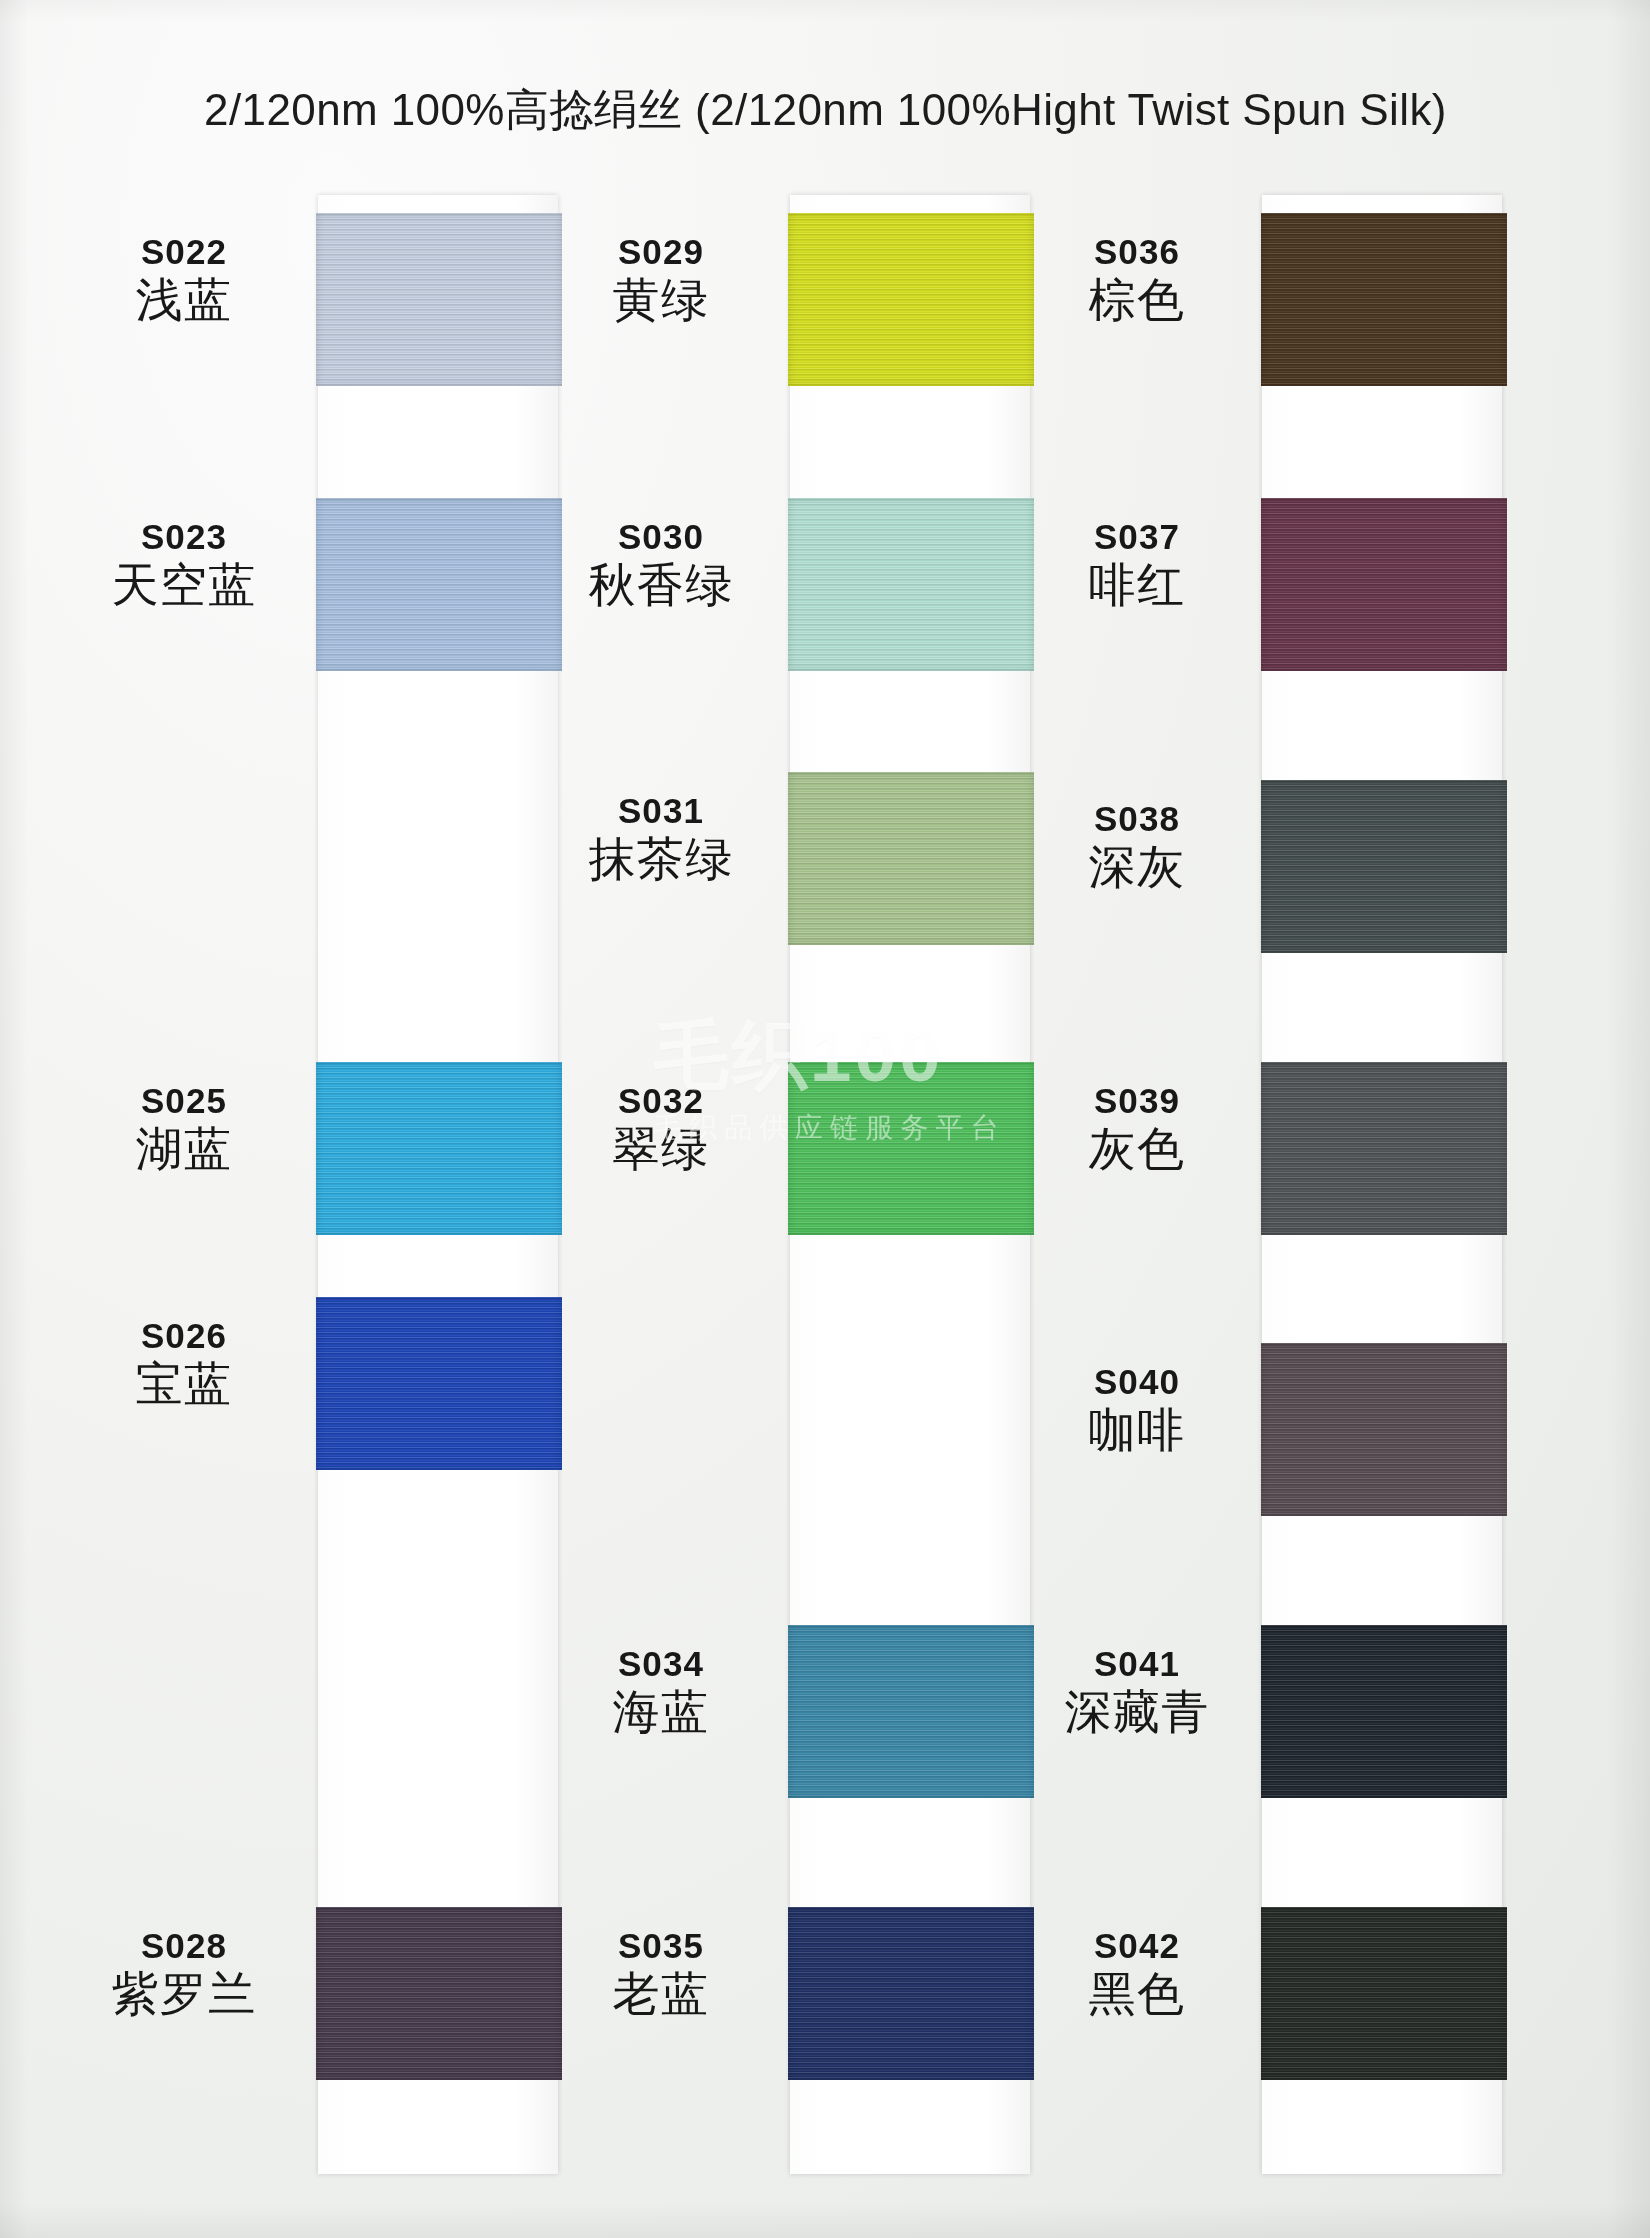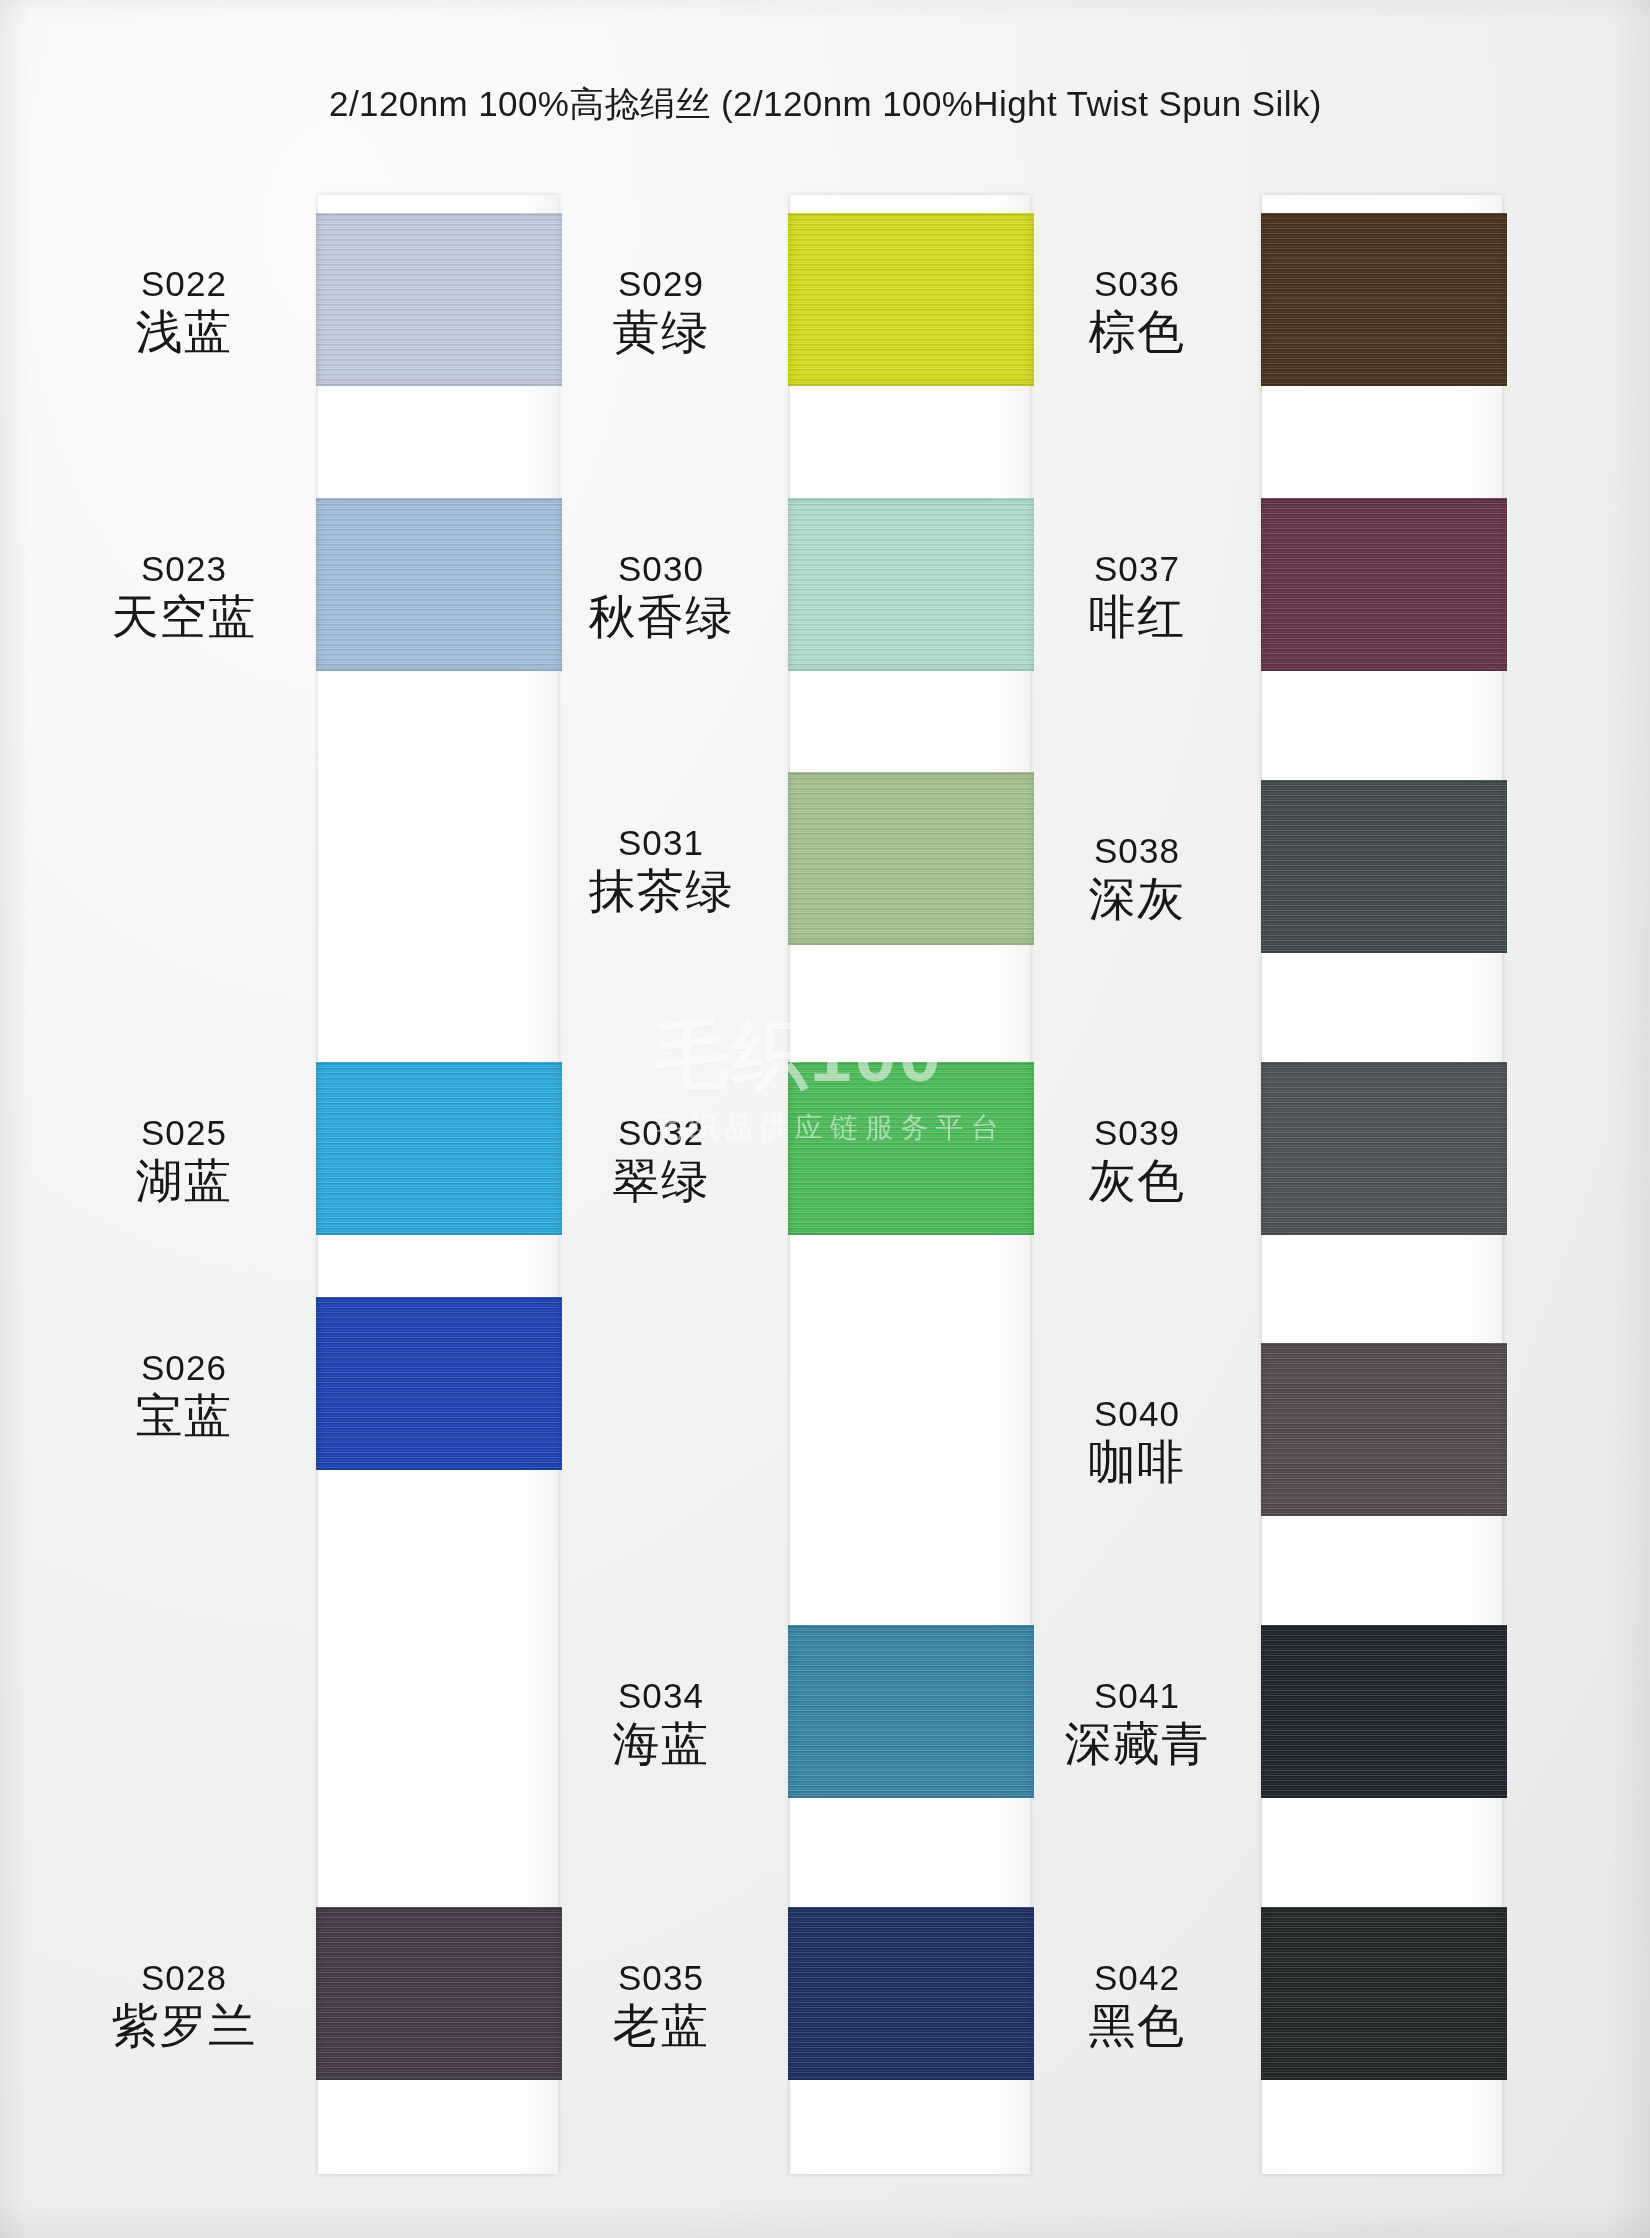--- a/index.html
+++ b/index.html
@@ -28,21 +28,21 @@
       linear-gradient(180deg, rgba(0,0,0,0.03) 0px, rgba(0,0,0,0.0) 21.7px),
       linear-gradient(0deg, rgba(0,0,0,0.05) 0px, rgba(0,0,0,0.0) 36px);
     pointer-events: none;
   }
   #title {
     position: absolute;
     top: 81px;
     left: 0;
     width: 1651px;
     text-align: center;
-    font-size: 35px;
+    font-size: 44px;
     letter-spacing: 0.4px;
     color: #1c1c1c;
     font-weight: 400;
     white-space: nowrap;
   }
   .column {
     position: absolute;
     top: 195px;
     width: 477px;
     height: 2000px;
@@ -76,22 +76,21 @@
     top: 19px;
     width: 238px;
     text-align: center;
     color: #181818;
     line-height: 1.16;
   }
   .code {
     display: block;
     font-size: 35px;
     letter-spacing: 1.1px;
-    font-weight: 400;
-    margin-top: 32px;
+    font-weight: 700;
   }
   .cname {
     display: block;
     font-size: 47px;
     letter-spacing: 1.4px;
     font-weight: 500;
   }
   .yarn {
     position: absolute;
     top: 0;

